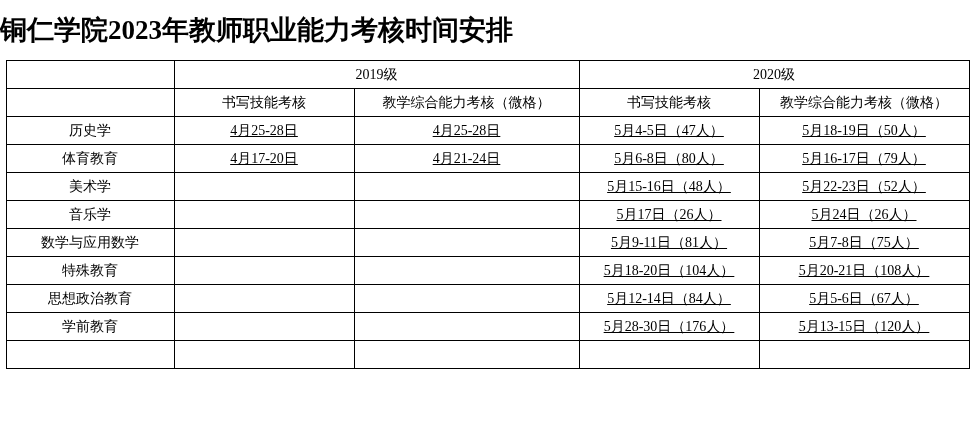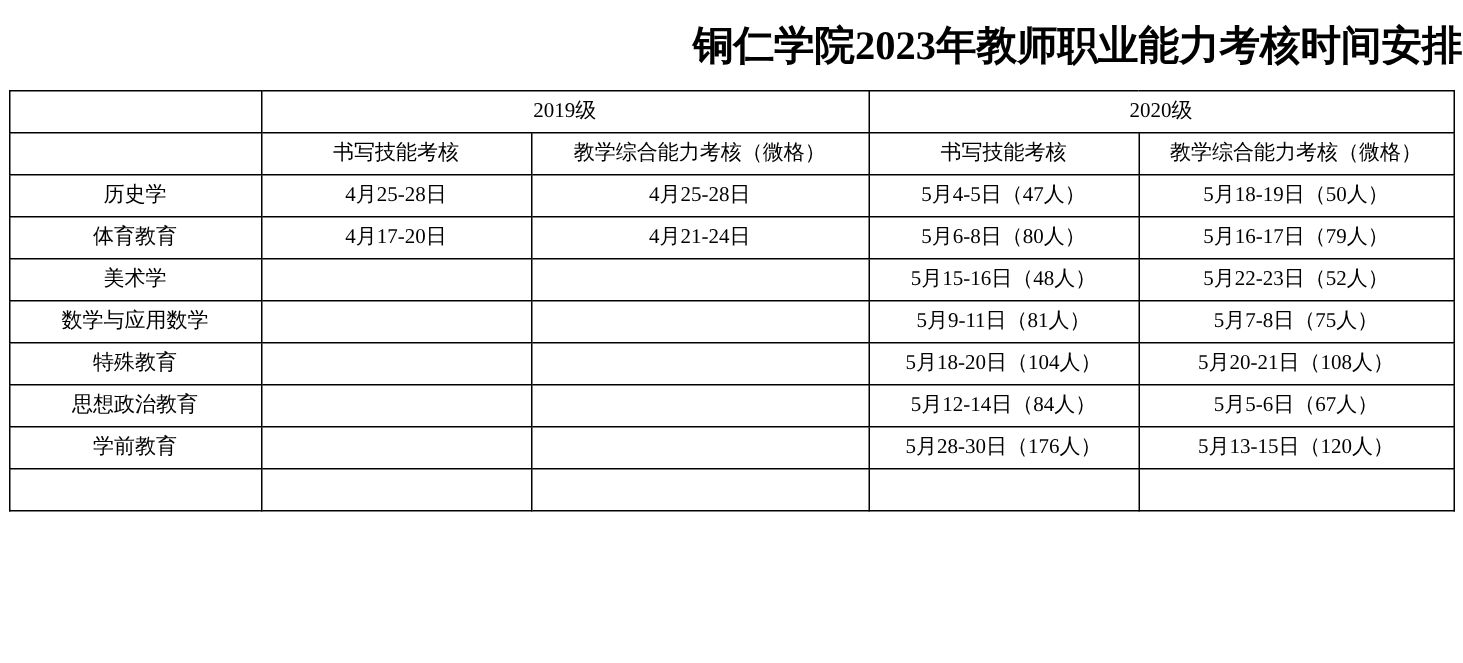--- a/index.html
+++ b/index.html
@@ -14,21 +14,21 @@
     color: #000000;
     overflow: hidden;
   }
   .page {
     width: 975px;
     height: 442px;
     position: relative;
     box-sizing: border-box;
   }
   .doc-title {
-    text-align: right;
+    text-align: left;
     font-size: 27px;
     font-weight: bold;
     letter-spacing: 0px;
     padding-top: 14px;
     padding-bottom: 14px;
     line-height: 1.2;
     font-family: "Liberation Serif", "DejaVu Serif", serif;
   }
   table.schedule {
     border-collapse: collapse;
@@ -60,20 +60,21 @@
   }
   .subhead {
     font-size: 14px;
   }
   .rowlabel {
     font-size: 14px;
     margin-left: 20px;
   }
   .cellval {
     font-size: 14px;
+    text-decoration: underline;
   }
   .empty {
   }
 </style>
 </head>
 <body>
 
 <div class="page">
 
   <div class="doc-title">铜仁学院2023年教师职业能力考核时间安排</div>
@@ -116,20 +117,27 @@
         <td class="cellval">5月16-17日（79人）</td>
       </tr>
       <tr>
         <td class="rowlabel">美术学</td>
         <td class="cellval"></td>
         <td class="cellval"></td>
         <td class="cellval">5月15-16日（48人）</td>
         <td class="cellval">5月22-23日（52人）</td>
       </tr>
       <tr>
+        <td class="rowlabel">音乐学</td>
+        <td class="cellval"></td>
+        <td class="cellval"></td>
+        <td class="cellval">5月17日（26人）</td>
+        <td class="cellval">5月24日（26人）</td>
+      </tr>
+      <tr>
         <td class="rowlabel">数学与应用数学</td>
         <td class="cellval"></td>
         <td class="cellval"></td>
         <td class="cellval">5月9-11日（81人）</td>
         <td class="cellval">5月7-8日（75人）</td>
       </tr>
       <tr>
         <td class="rowlabel">特殊教育</td>
         <td class="cellval"></td>
         <td class="cellval"></td>

